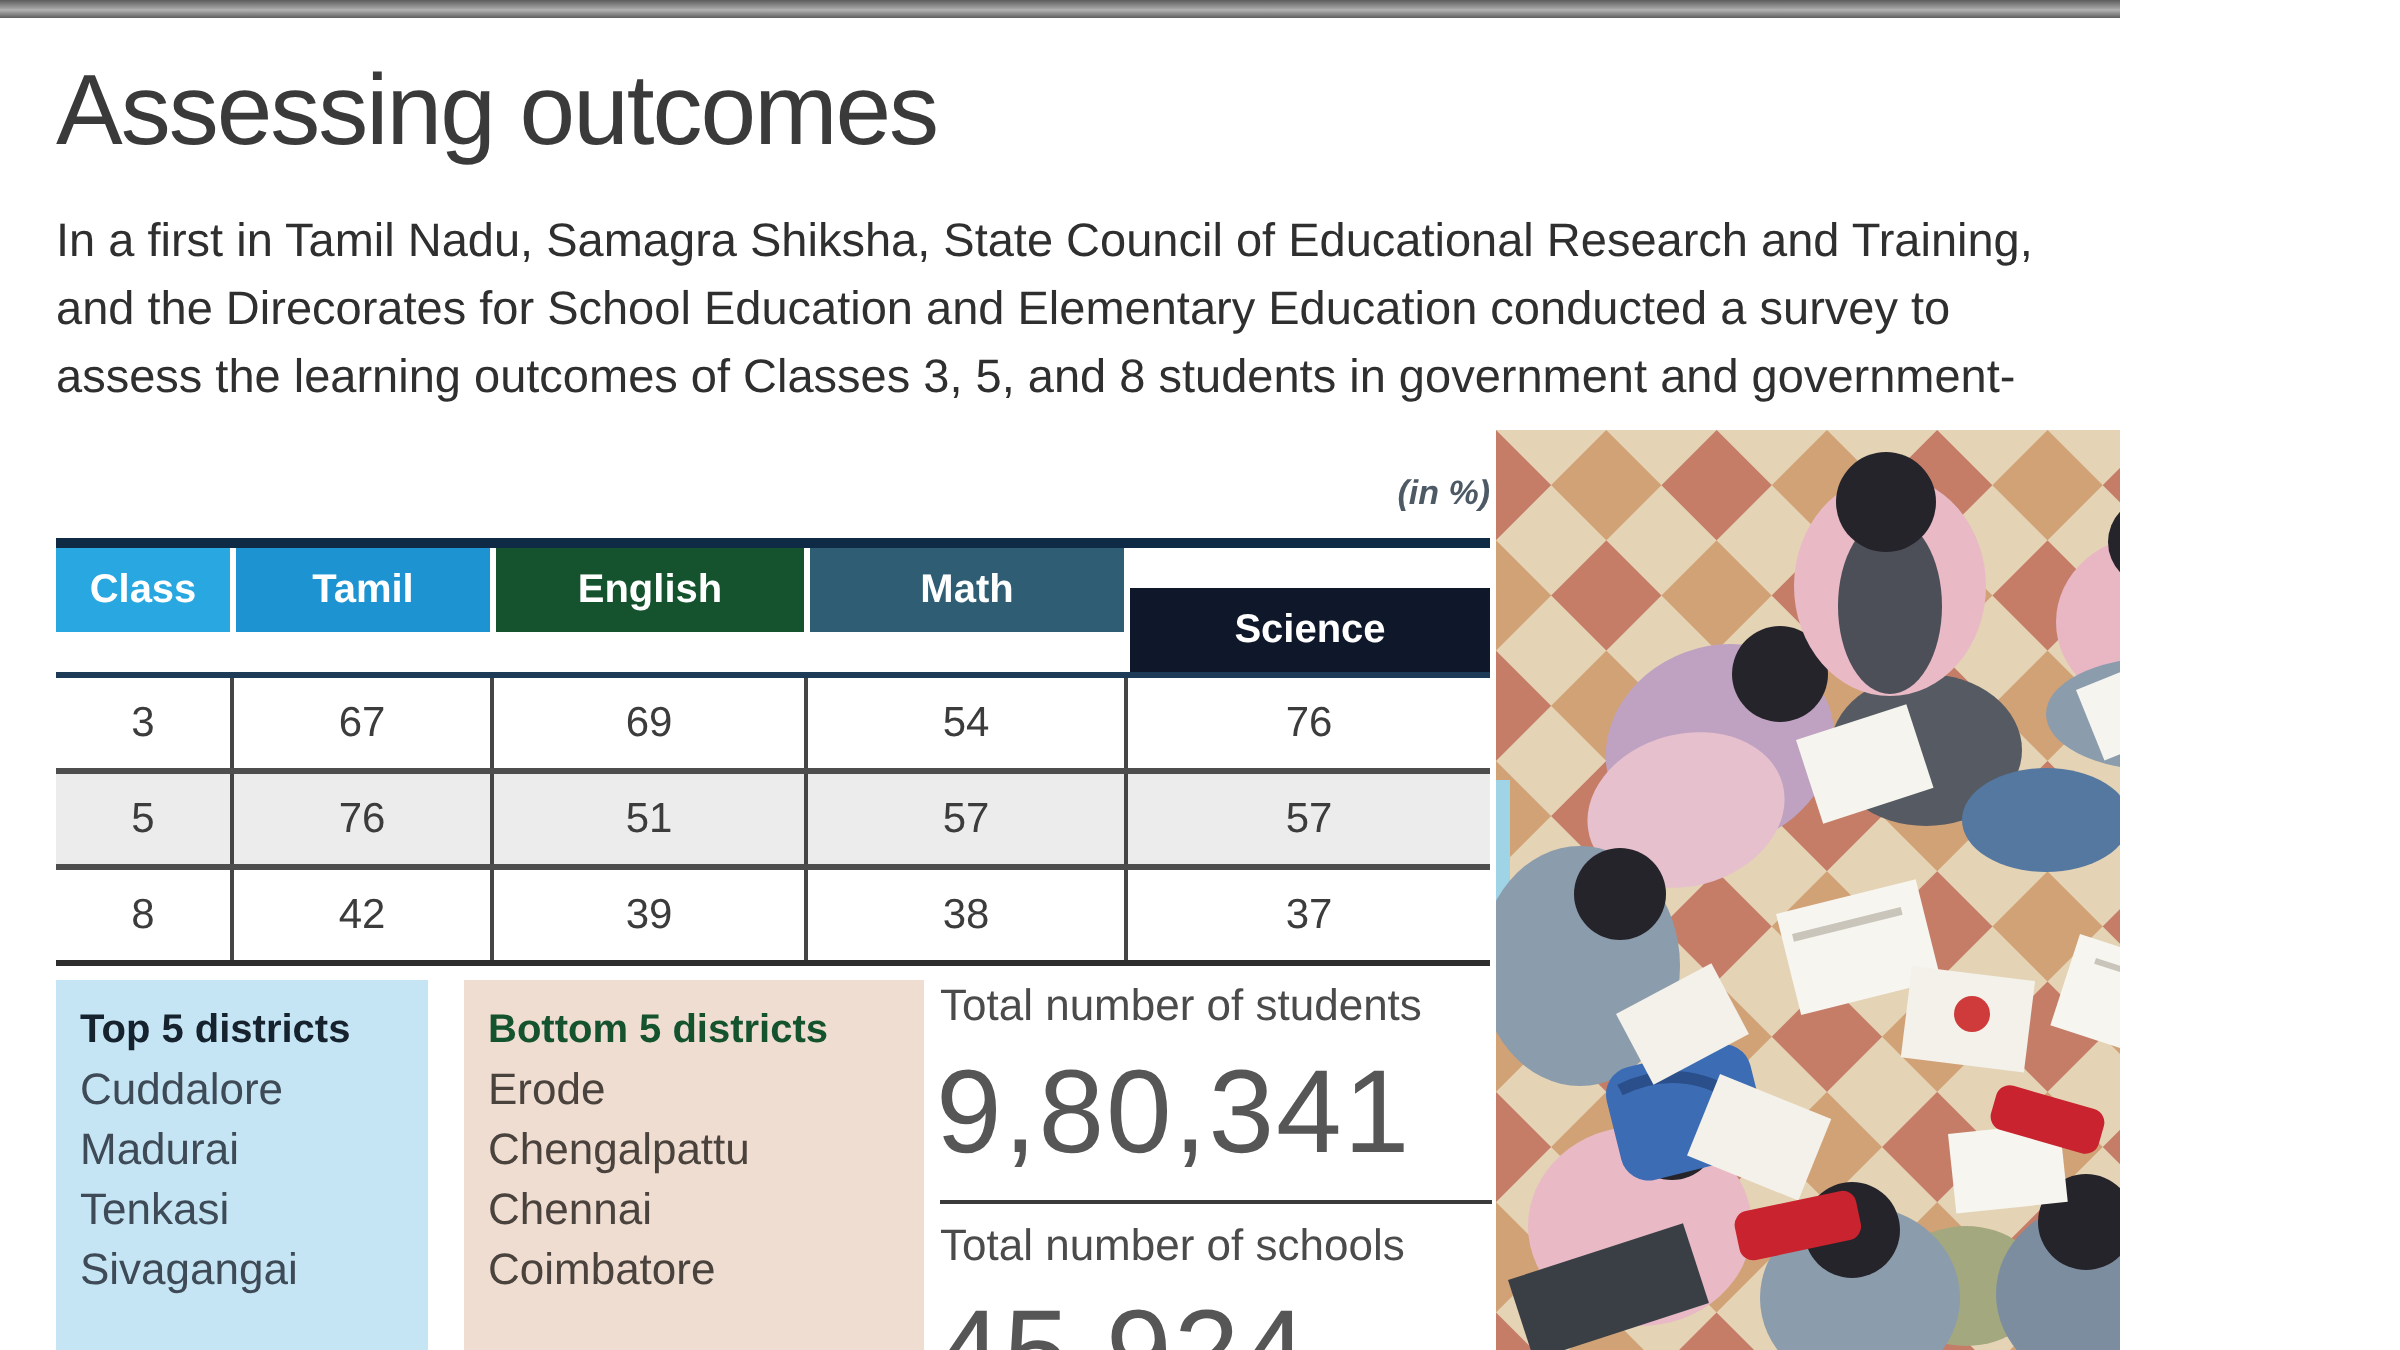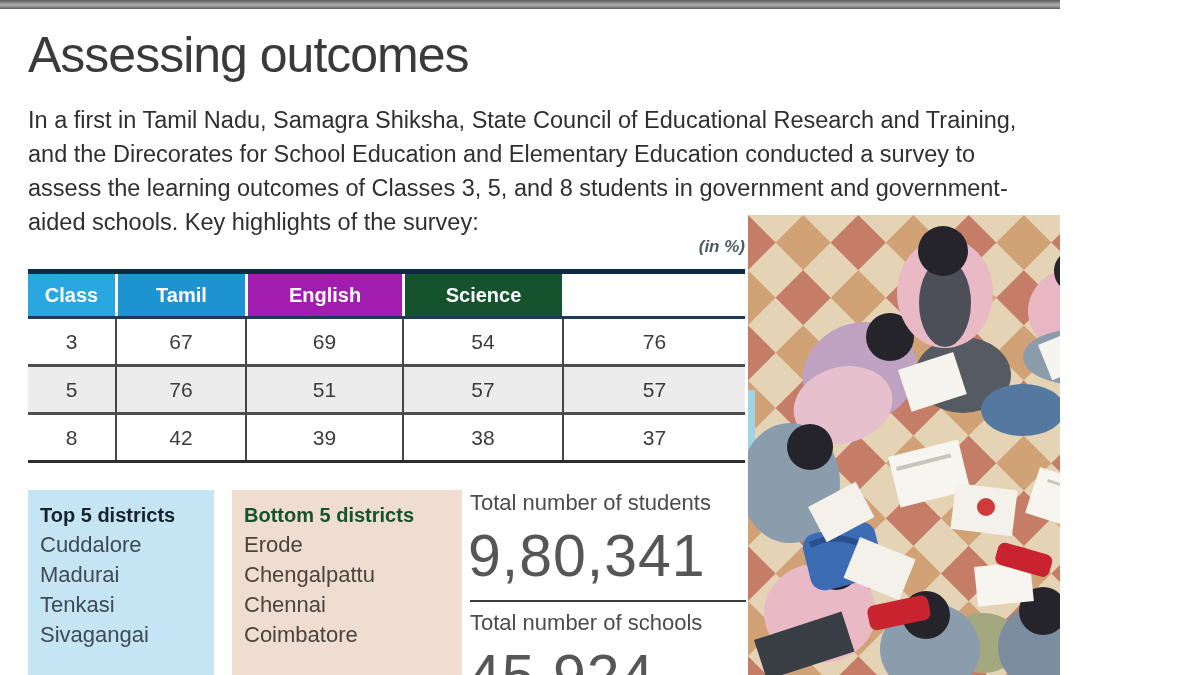--- a/index.html
+++ b/index.html
@@ -55,31 +55,31 @@
 <div class="stage">
 
   <div class="top-bar"></div>
 
   <div class="title">Assessing outcomes</div>
 
   <div class="intro">
     <div>In a first in Tamil Nadu, Samagra Shiksha, State Council of Educational Research and Training,</div>
     <div>and the Direcorates for School Education and Elementary Education conducted a survey to</div>
     <div>assess the learning outcomes of Classes 3, 5, and 8 students in government and government-</div>
-    <div>aided schools. Key highlights of the survey:</div>
   </div>
 
   <div class="unit-note">(in %)</div>
 
   <div class="score-table">
     <div class="t-head">
       <div class="th" style="background: rgb(41, 167, 224);">Class</div>
       <div class="th" style="background: rgb(30, 147, 210);">Tamil</div>
-      <div class="th" style="background: #a21caf; text-align: center;">English</div>
-      <div class="th" style="background: #14532d;">Science</div>
+      <div class="th" style="background: #14532d; text-align: center;">English</div>
+      <div class="th" style="background: rgb(46, 93, 116);">Math</div>
+      <div class="th" style="background: #0f172a; margin-top: 20px;">Science</div>
     </div>
     <div class="t-row">
       <div class="td">3</div>
       <div class="td">67</div>
       <div class="td">69</div>
       <div class="td">54</div>
       <div class="td">76</div>
     </div>
     <div class="t-row alt">
       <div class="td">5</div>

